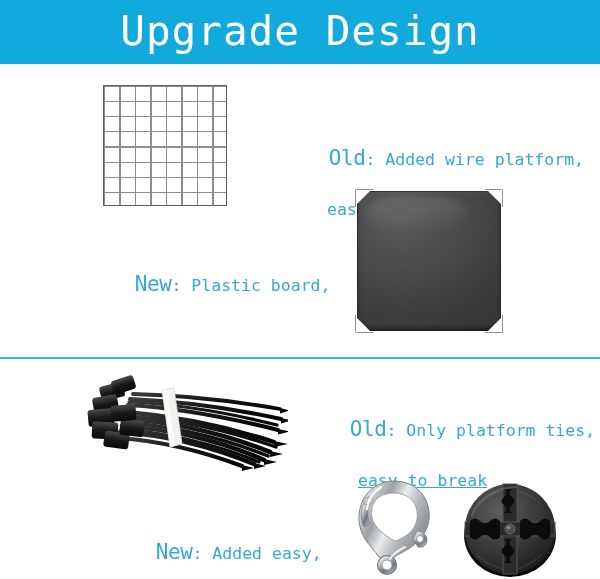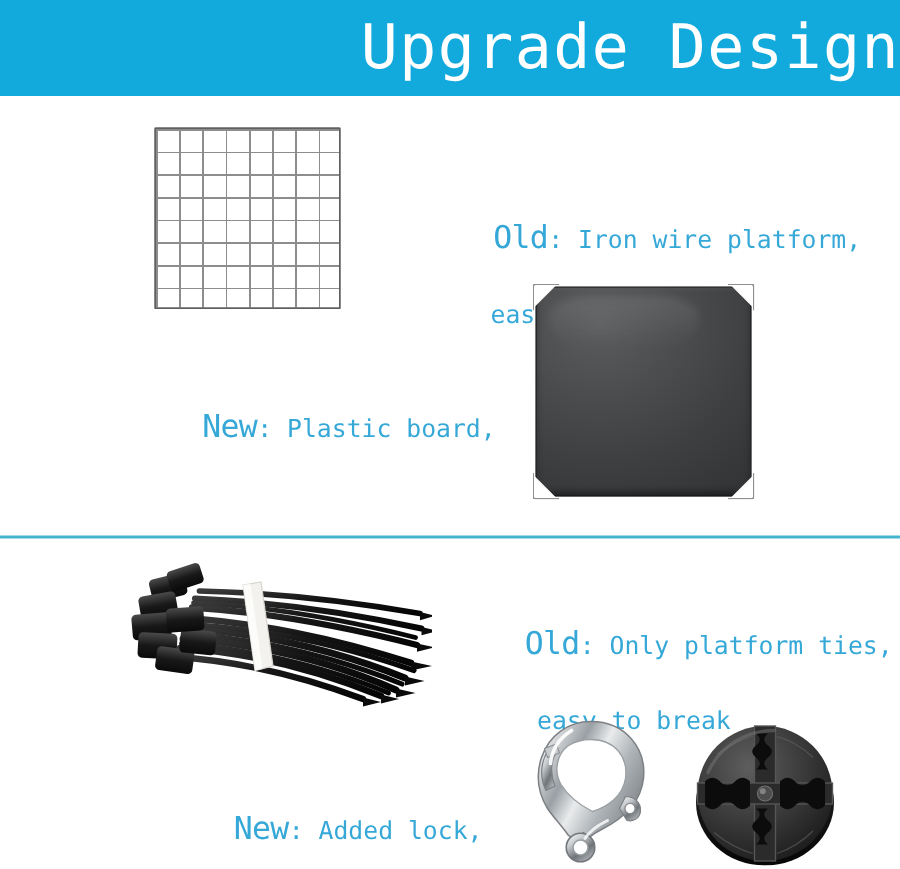--- a/index.html
+++ b/index.html
@@ -10,21 +10,21 @@
     font-family:"DejaVu Sans Mono","Liberation Mono",monospace;
     overflow:hidden;
     position:relative;
   }
   .page{position:relative;width:600px;height:579px;background:#fff;overflow:hidden;}
 
   
   .banner{
     position:absolute;left:0;top:0;width:600px;height:64px;
     background:#12aadc;
-    display:flex;align-items:center;justify-content:flex-end;
+    display:flex;align-items:center;justify-content:center;
   }
   .banner-title{
     color:#ffffff;
     font-family:"DejaVu Sans Mono","Liberation Mono",monospace;
     font-size:41px;
     font-weight:300;
     letter-spacing:1px;
     line-height:1;
     white-space:nowrap;
     transform:translateY(-1px);
@@ -52,21 +52,21 @@
   }
   .caption .ln2{display:block;}
 
   .cap-old-1{left:289px;top:121px;}
   .cap-old-1 .ln2{padding-left:38px;}
 
   .cap-new-1{left:95px;top:247px;text-align:center;}
   .cap-new-1 .ln2{padding-left:12px;}
 
   .cap-old-2{left:310px;top:392px;}
-  .cap-old-2 .ln2{padding-left:48px;}
+  .cap-old-2 .ln2{padding-left:48px;text-decoration:underline;}
 
   .cap-new-2{left:116px;top:515px;}
 
   
   .mesh{
     position:absolute;left:103px;top:85px;width:124px;height:121px;
   }
   .mesh .frame{
     position:absolute;inset:0;
     border:1.6px solid #6e6e6e;
@@ -143,21 +143,21 @@
 
   <div class="banner">
     <div class="banner-title">Upgrade Design</div>
   </div>
 
   <div class="mesh">
     <div class="frame"></div>
   </div>
 
   <div class="caption cap-old-1">
-    <span class="kw">Old</span><span>:</span><span> Iron wire platform,</span>
+    <span class="kw">Old</span><span>:</span><span> Added wire platform,</span>
     <span class="ln2">easy to hurt feet</span>
   </div>
 
   <div class="caption cap-new-1">
     <span class="kw">New</span><span>:</span><span> Plastic board,</span>
   </div>
 
   <div class="board">
     <div class="body"></div>
     <div class="sheen"></div>
@@ -230,21 +230,21 @@
       <path d="M84 18 L89 17 L97 74 L92 75 Z" fill="#ffffff" opacity="0.75"></path>
     </svg>
   </div>
 
   <div class="caption cap-old-2">
     <span class="kw">Old</span><span>:</span><span> Only platform ties,</span>
     <span class="ln2">easy to break</span>
   </div>
 
   <div class="caption cap-new-2">
-    <span class="kw">New</span><span>:</span><span> Added lock,</span>
+    <span class="kw">New</span><span>:</span><span> Added easy,</span>
     
   </div>
 
   <div class="clasp">
     <svg viewBox="0 0 102 100" width="102" height="100">
       <defs>
         <linearGradient id="chrome" x1="0" y1="0" x2="1" y2="0.6">
           <stop offset="0" stop-color="#fefefe"></stop>
           <stop offset="0.18" stop-color="#d6d8da"></stop>
           <stop offset="0.38" stop-color="#9aa0a5"></stop>

